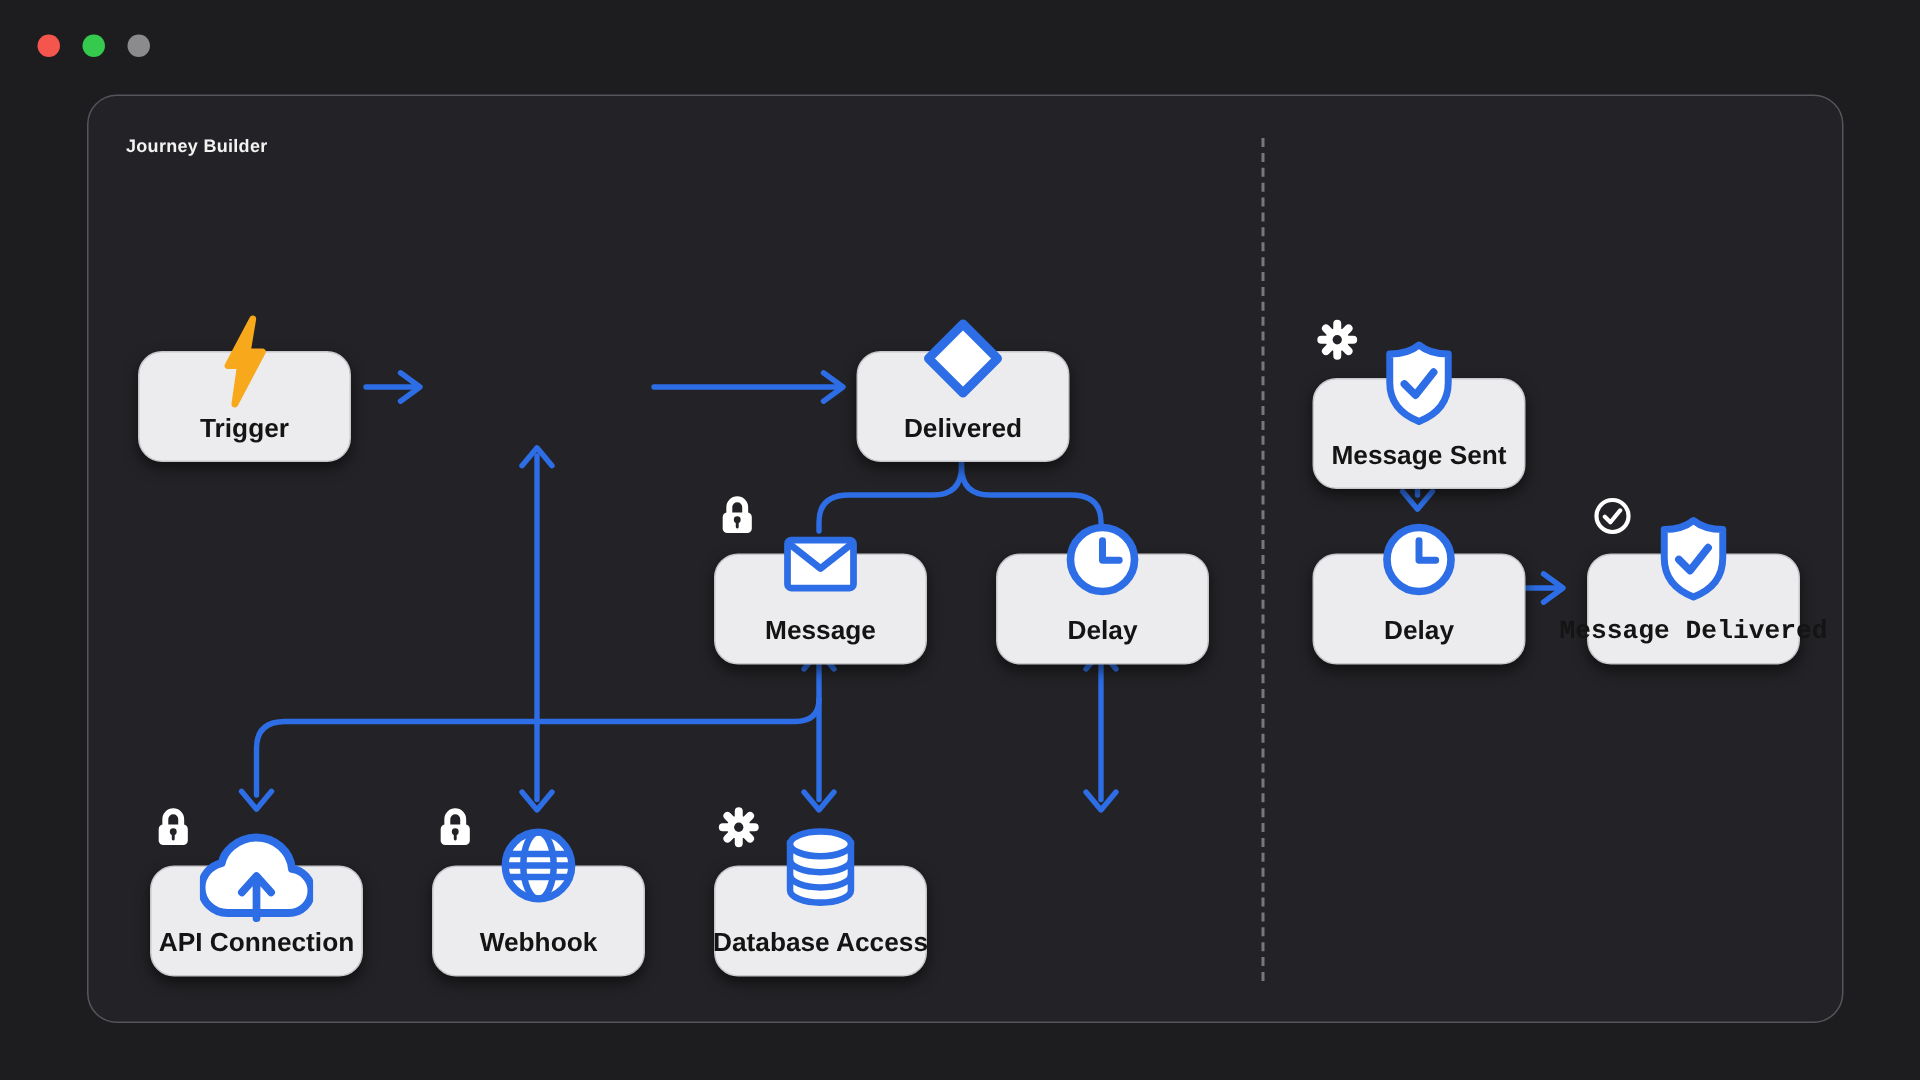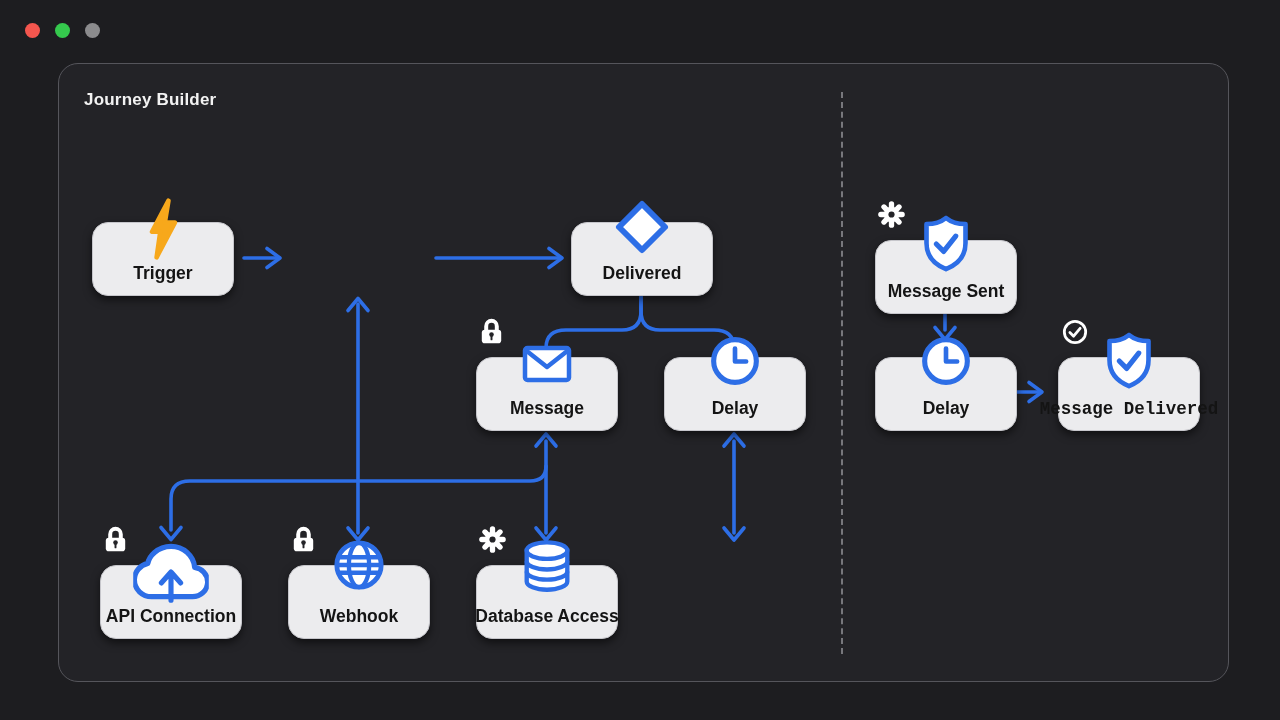--- a/index.html
+++ b/index.html
@@ -8,33 +8,33 @@
   
   .traffic{position:absolute;top:23px;left:25px;display:flex;gap:15px;}
   .dot{width:15px;height:15px;border-radius:50%;}
   .dot.red{background:#f4564e;}
   .dot.green{background:#35c94d;}
   .dot.gray{background:#8b8b8d;}
 
   
   .panel{position:absolute;left:58px;top:63px;width:1169px;height:617px;
          border:1.5px solid #55555b;border-radius:20px;background:#232327;}
-  .panel-title{position:absolute;left:25px;top:26px;color:#f2f2f2;font-size:17px;
+  .panel-title{position:absolute;left:25px;top:26px;color:#f2f2f2;font-size:12px;
          font-weight:600;letter-spacing:.2px;}
   .divider{position:absolute;left:782px;top:28px;height:562px;width:0;
          border-left:2px dashed #77777c;}
 
   
   .wires{position:absolute;left:0;top:0;width:1280px;height:720px;z-index:1;pointer-events:none;}
   .wire{stroke:#2d6ee6;stroke-width:3.6;fill:none;stroke-linecap:round;stroke-linejoin:round;}
 
   
   .node{position:absolute;width:140px;height:72px;background:#ececee;
         border:1px solid #c6c6cb;border-radius:16px;z-index:2;
-        box-shadow:0 4px 9px rgba(0,0,0,.55);}
+        box-shadow:0 4px 9px rgba(0,0,0,.55);margin-top:12px;}
   .label{position:absolute;bottom:11px;left:50%;transform:translateX(-50%);
         white-space:nowrap;color:#141414;font-size:17.5px;font-weight:600;}
   .icon{position:absolute;left:50%;transform:translateX(-50%);z-index:3;display:block;}
   .icon svg,.badge svg{width:100%;height:100%;display:block;}
   .i-bolt{width:42px;height:64px;top:-26px;}
   .i-gear{width:54px;height:54px;top:-26px;}
   .i-diamond{width:56px;height:56px;top:-24px;}
   .i-envelope{width:50px;height:40px;top:-14px;}
   .i-clock{width:52px;height:52px;top:-23px;}
   .i-shield{width:52px;height:58px;top:-26px;}

